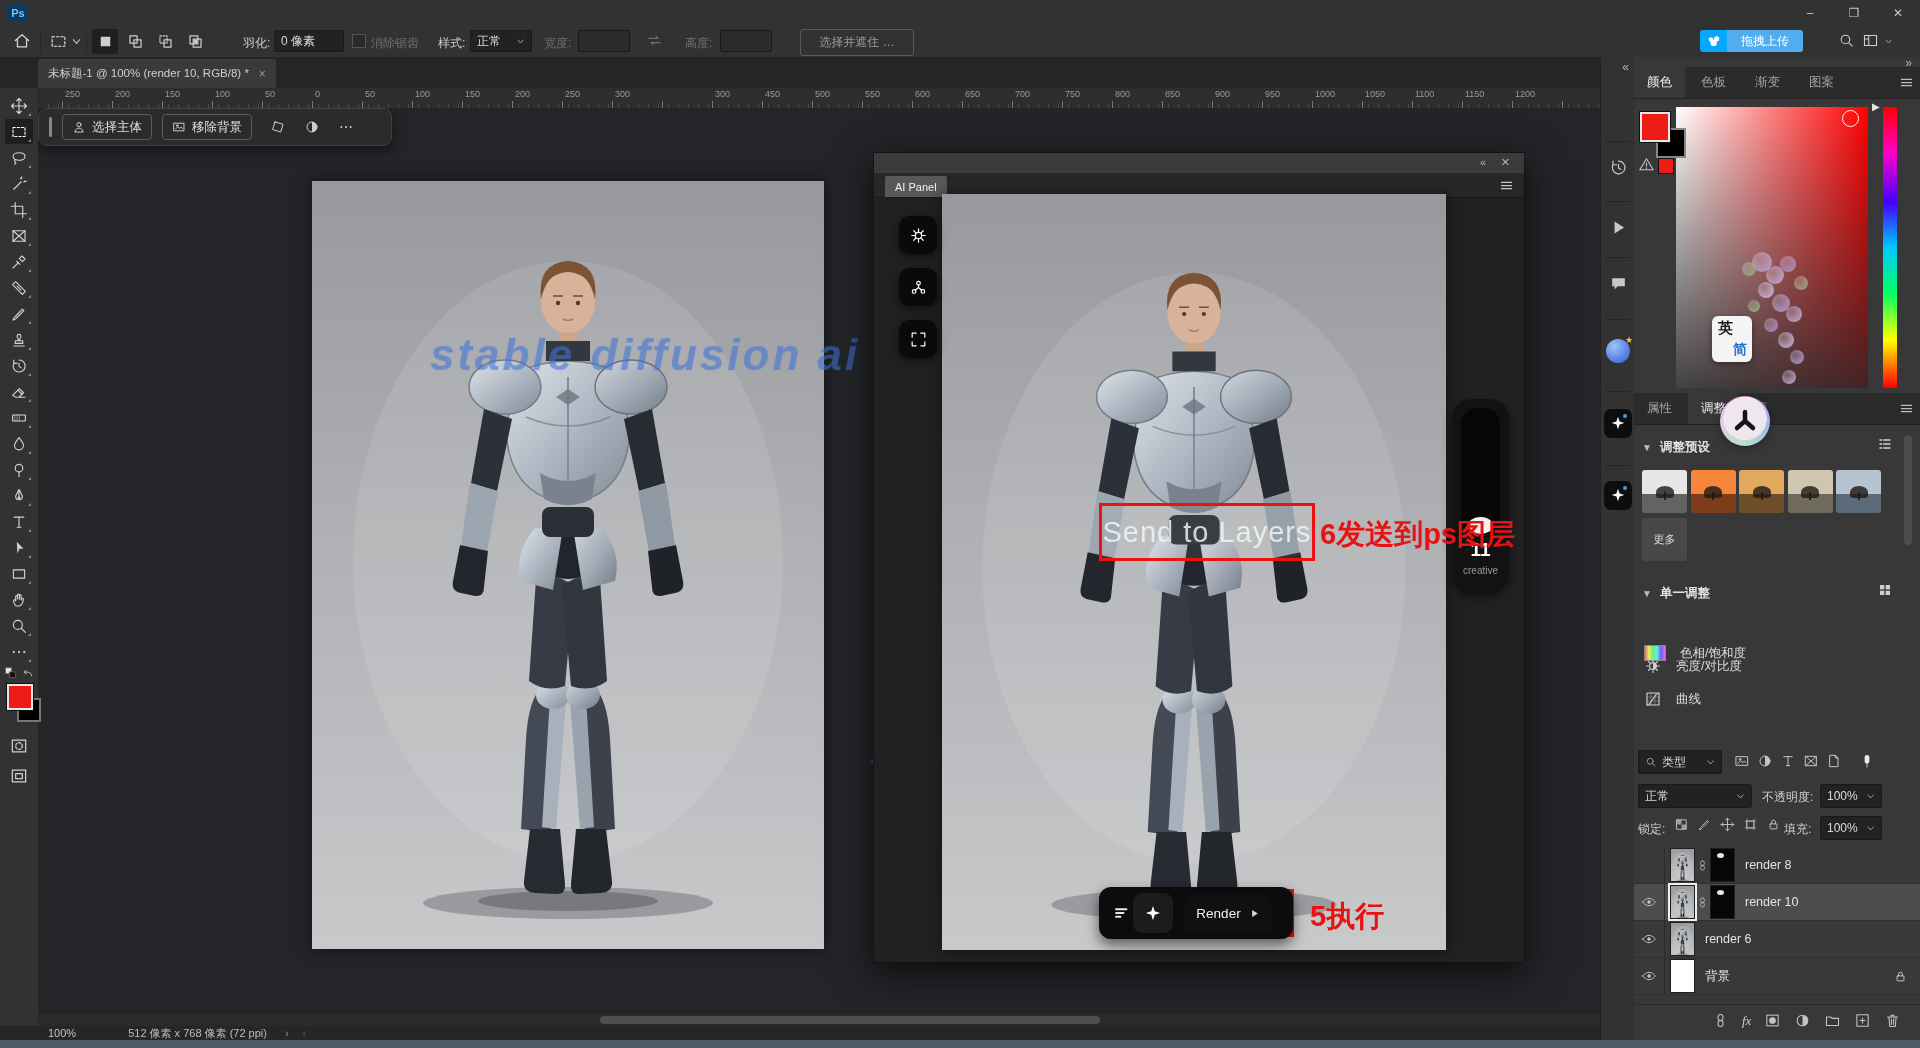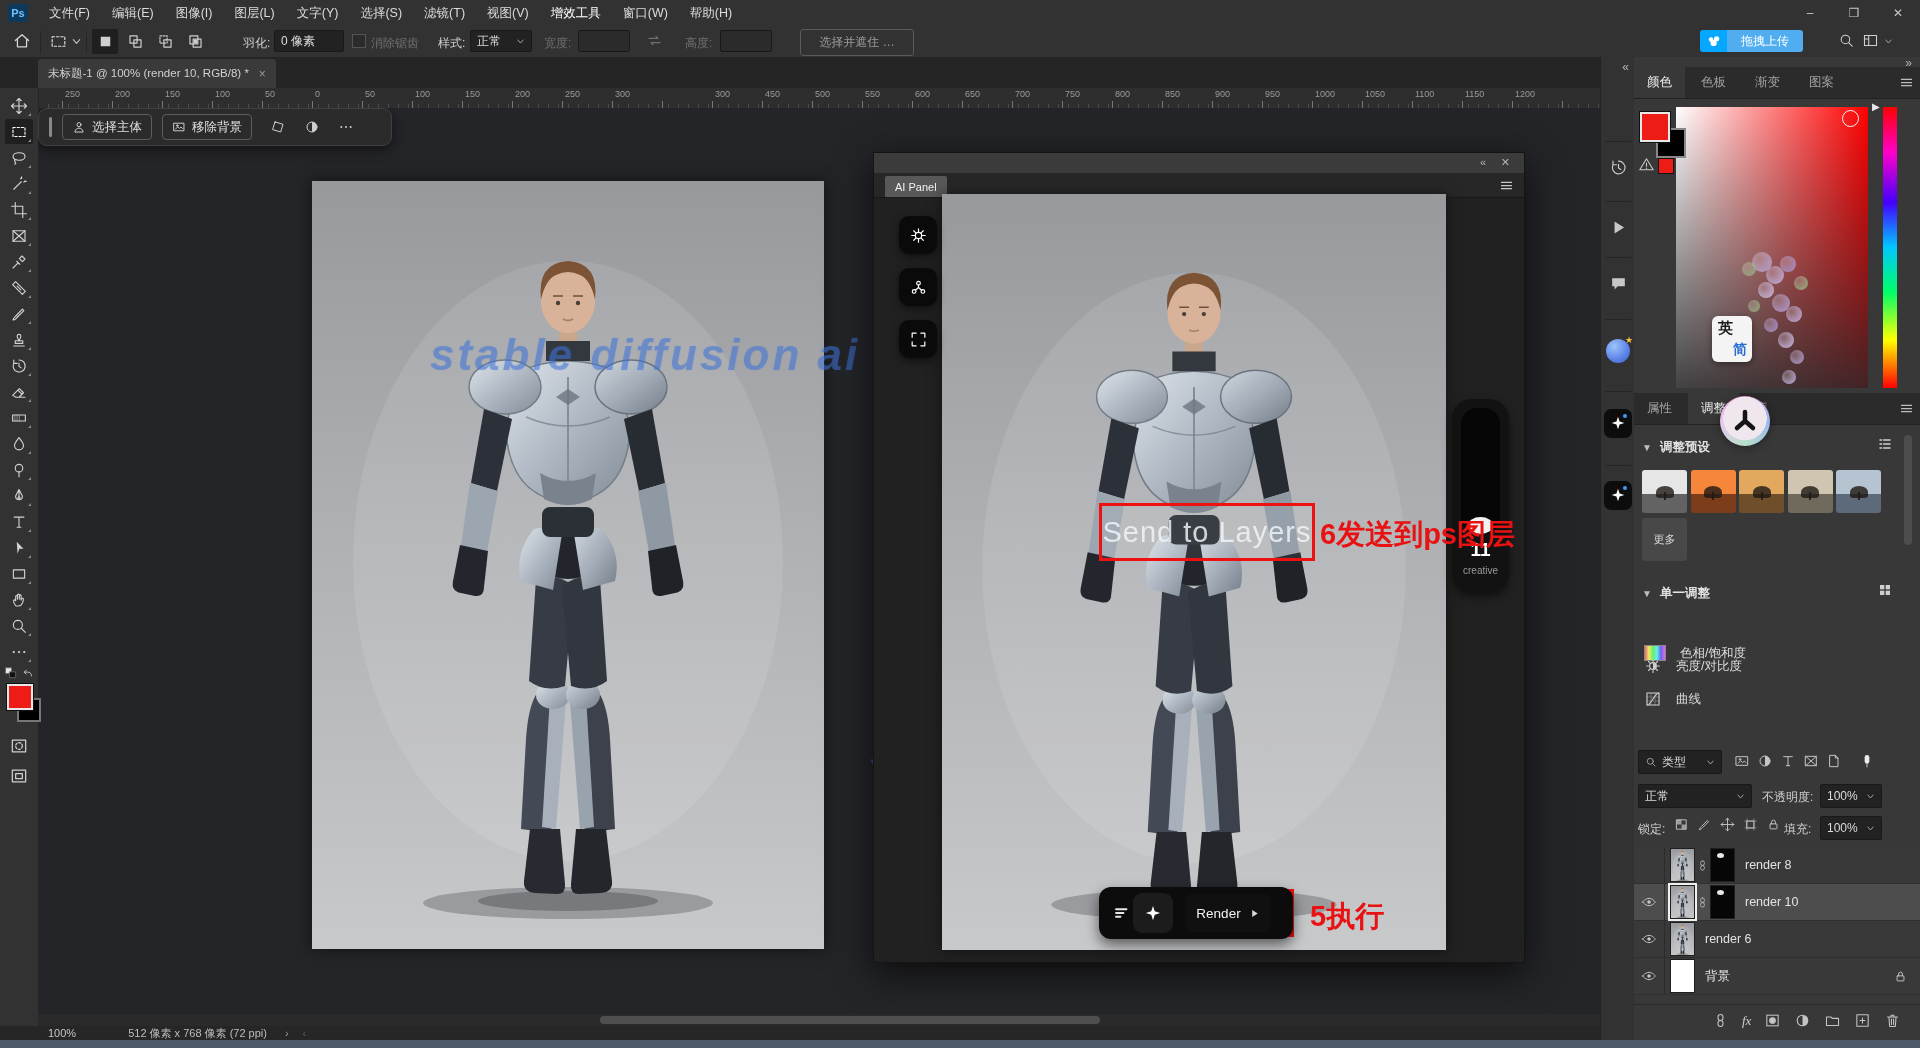--- a/index.html
+++ b/index.html
@@ -196,33 +196,20 @@
         <circle cx="246" cy="122" r="2.2" fill="#4a3e36"></circle>
           <circle cx="266" cy="122" r="2.2" fill="#4a3e36"></circle>
         <path d="M241 115 h10 M261 115 h10" stroke="#6b523f" stroke-width="1.5"></path>
         <path d="M251 138 q5 3 10 0" stroke="#a97e68" stroke-width="1.5" fill="none"></path>
       </g>
     </defs>
   </svg>
 
   <div id="titlebar" class="abs">
     <div class="ps-logo">Ps</div>
-    <div id="menu-items" class="row">
-        <div class="menu-item">文件(F)</div>
-        <div class="menu-item">编辑(E)</div>
-        <div class="menu-item">图像(I)</div>
-        <div class="menu-item">图层(L)</div>
-        <div class="menu-item">文字(Y)</div>
-        <div class="menu-item">选择(S)</div>
-        <div class="menu-item">滤镜(T)</div>
-        <div class="menu-item">视图(V)</div>
-        <div class="menu-item hl">增效工具</div>
-        <div class="menu-item">窗口(W)</div>
-        <div class="menu-item">帮助(H)</div>
-      </div>
     <div class="winctl">
       <div class="winbtn">–</div>
       <div class="winbtn">❐</div>
       <div class="winbtn">✕</div>
     </div>
   </div>
 
   <div id="optionsbar" class="abs">
     <div class="abs" style="left:12px;top:5px">
         <svg class="ic" width="20" height="20" viewBox="0 0 24 24" fill="none" stroke="currentColor" stroke-width="1.5" stroke-linecap="round" stroke-linejoin="round">

